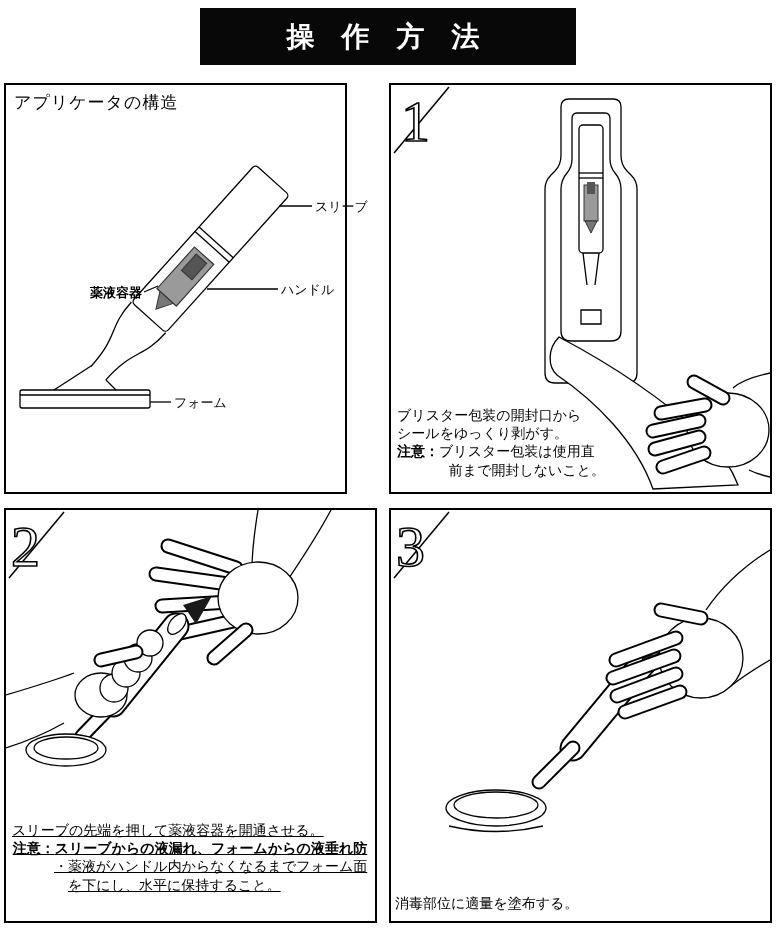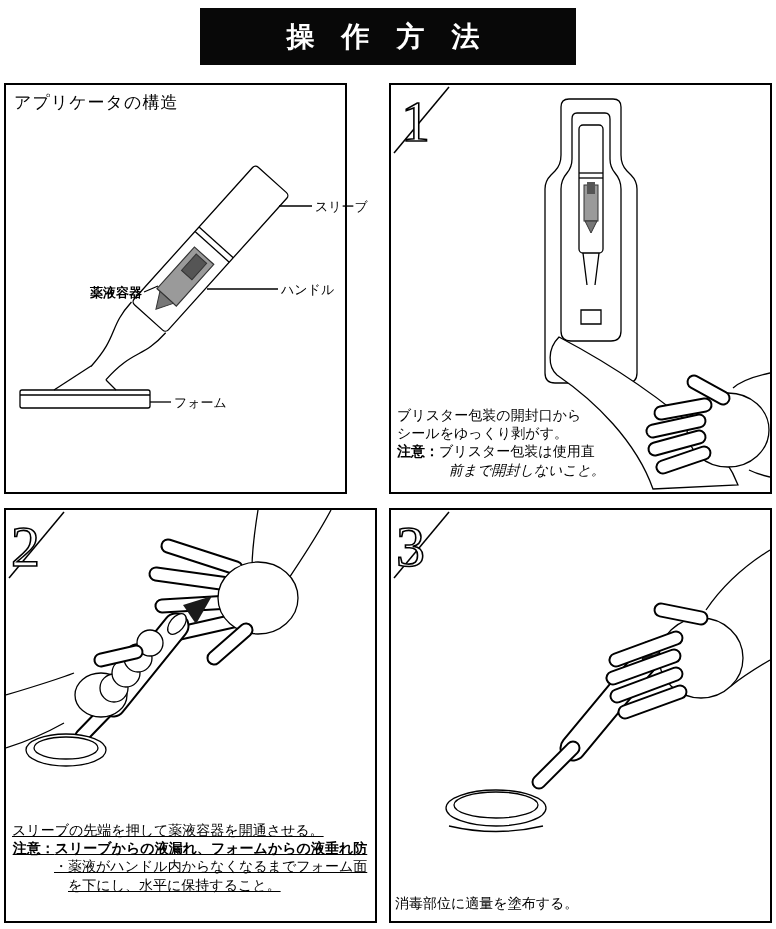--- a/index.html
+++ b/index.html
@@ -21,21 +21,21 @@
 
   .panel-title { position:absolute; left:8px; top:6px; font-size:17px; letter-spacing:1px; }
 
   .step-num-svg { position:absolute; left:0; top:0; }
   .num-text { font-size:58px; font-family:"Liberation Serif","DejaVu Serif",serif; fill:#fff; stroke:#000; stroke-width:1.6px; }
 
   .illu { position:absolute; left:0; top:0; }
 
   .caption { position:absolute; font-size:14px; line-height:1.3; white-space:nowrap; }
   .caption .b { font-weight:bold;text-align:right; }
-  .ind37 { padding-left:3.7em;font-style:italic; }
+  .ind37 { padding-left:3.7em; }
   .ind30 { padding-left:3em; }
   .ind40 { padding-left:4em; }
 
   
   .ln    { fill:none; stroke:#000; stroke-width:1.3; }
   .shape { fill:#fff; stroke:#000; stroke-width:1.3; }
   .fb    { stroke:#000; stroke-width:15; stroke-linecap:round; fill:none; }
   .fw    { stroke:#fff; stroke-width:11; stroke-linecap:round; fill:none; }
   .tb    { stroke:#000; stroke-width:27; stroke-linecap:round; fill:none; }
   .tw    { stroke:#fff; stroke-width:23; stroke-linecap:round; fill:none; }

